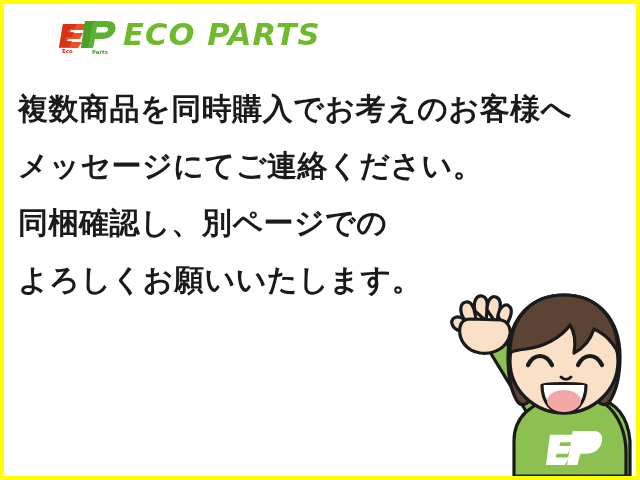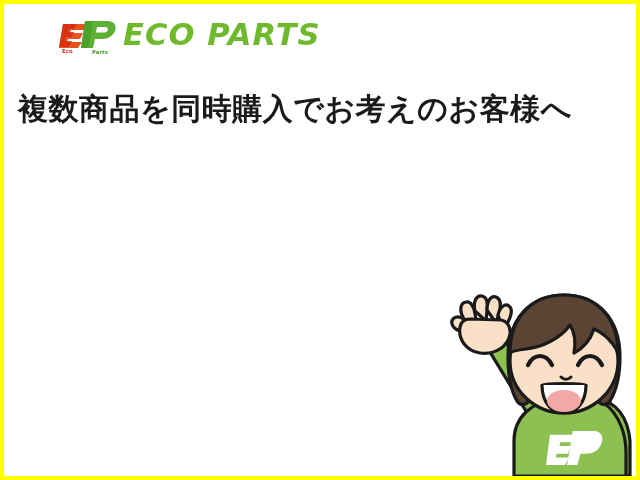--- a/index.html
+++ b/index.html
@@ -103,20 +103,23 @@
         <text x="3" y="38" font-family="DejaVu Sans, sans-serif" font-size="5.4" font-weight="bold" fill="#d62b12">Eco</text>
         <text x="33" y="39" font-family="DejaVu Sans, sans-serif" font-size="5.4" font-weight="bold" fill="#3f9b22">Parts</text>
       </svg>
     </div>
 
     <div id="brand-wordmark">ECO PARTS</div>
   </div>
 
   <div id="message-block">
     <div class="message-line">複数商品を同時購入でお考えのお客様へ</div>
+    <div class="message-line">メッセージにてご連絡ください。</div>
+    <div class="message-line">同梱確認し、別ページでの</div>
+    <div class="message-line">よろしくお願いいたします。</div>
   </div>
 
   <div id="mascot">
     <svg width="190" height="185" viewBox="0 0 190 185" xmlns="http://www.w3.org/2000/svg">
       <g stroke="#1a1a1a" stroke-width="3.2" stroke-linejoin="round" stroke-linecap="round">
 
         <path d="M38 42 C40 36 50 33 55 40 L104 118 C108 125 96 136 88 130 L38 48 Z" fill="#8cc152"></path>
 
         <g fill="#fbe0c8">
 

